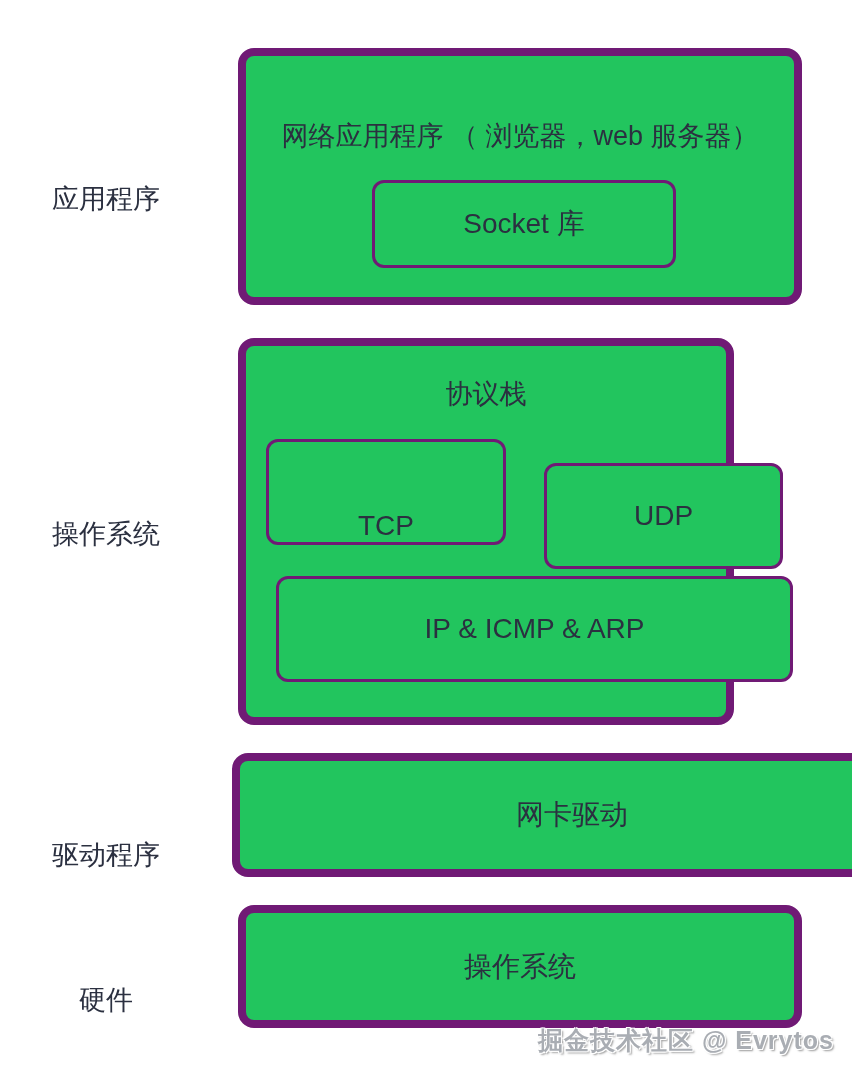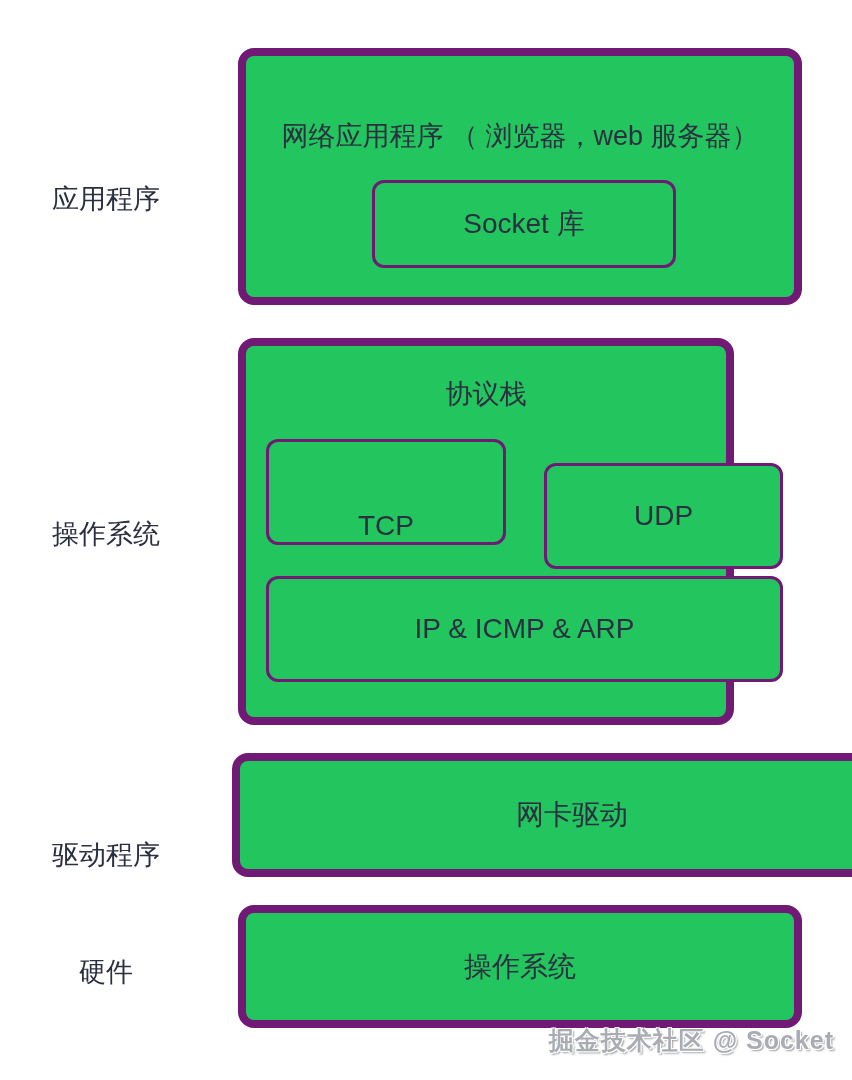--- a/index.html
+++ b/index.html
@@ -67,45 +67,45 @@
   }
 </style>
 </head>
 <body>
 
 <div class="canvas">
 
   <div class="side-label" style="top:181px;">应用程序</div>
   <div class="side-label" style="top:516px;">操作系统</div>
   <div class="side-label" style="top:801px;margin-top:36px;">驱动程序</div>
-  <div class="side-label" style="top:954px;">硬件</div>
+  <div class="side-label" style="top:982px;">硬件</div>
 
   <div class="box" style="left:238px; top:48px; width:564px; height:257px;">
     <div class="box-title" style="top:62px;">网络应用程序 （ 浏览器，web 服务器）</div>
     <div class="box inner-box" style="left:126px; top:124px; width:304px; height:88px;">
       <span class="box-label">Socket 库</span>
     </div>
   </div>
 
   <div class="box" style="left:238px; top:338px; width:496px; height:387px;">
     <div class="box-title" style="top:30px;">协议栈</div>
     <div class="box inner-box" style="left:20px; top:93px; width:240px; height:106px;align-items:flex-end;">
       <span class="box-label">TCP</span>
     </div>
     <div class="box inner-box" style="left:298px; top:105px; width:239px; height:106px;margin-top:12px;">
       <span class="box-label">UDP</span>
     </div>
-    <div class="box inner-box" style="left:20px; top:230px; width:517px; height:106px;">
+    <div class="box inner-box" style="left:30px; top:230px; width:517px; height:106px;">
       <span class="box-label">IP  &amp; ICMP &amp; ARP</span>
     </div>
   </div>
 
   <div class="box" style="left:232px; top:753px; width:680px; height:124px;">
     <span class="box-label">网卡驱动</span>
   </div>
 
   <div class="box" style="left:238px; top:905px; width:564px; height:123px;">
     <span class="box-label">操作系统</span>
   </div>
 
-  <div class="watermark">掘金技术社区 @ Socket</div>
+  <div class="watermark">掘金技术社区 @ Evrytos</div>
 
 </div>
 
 </body></html>

